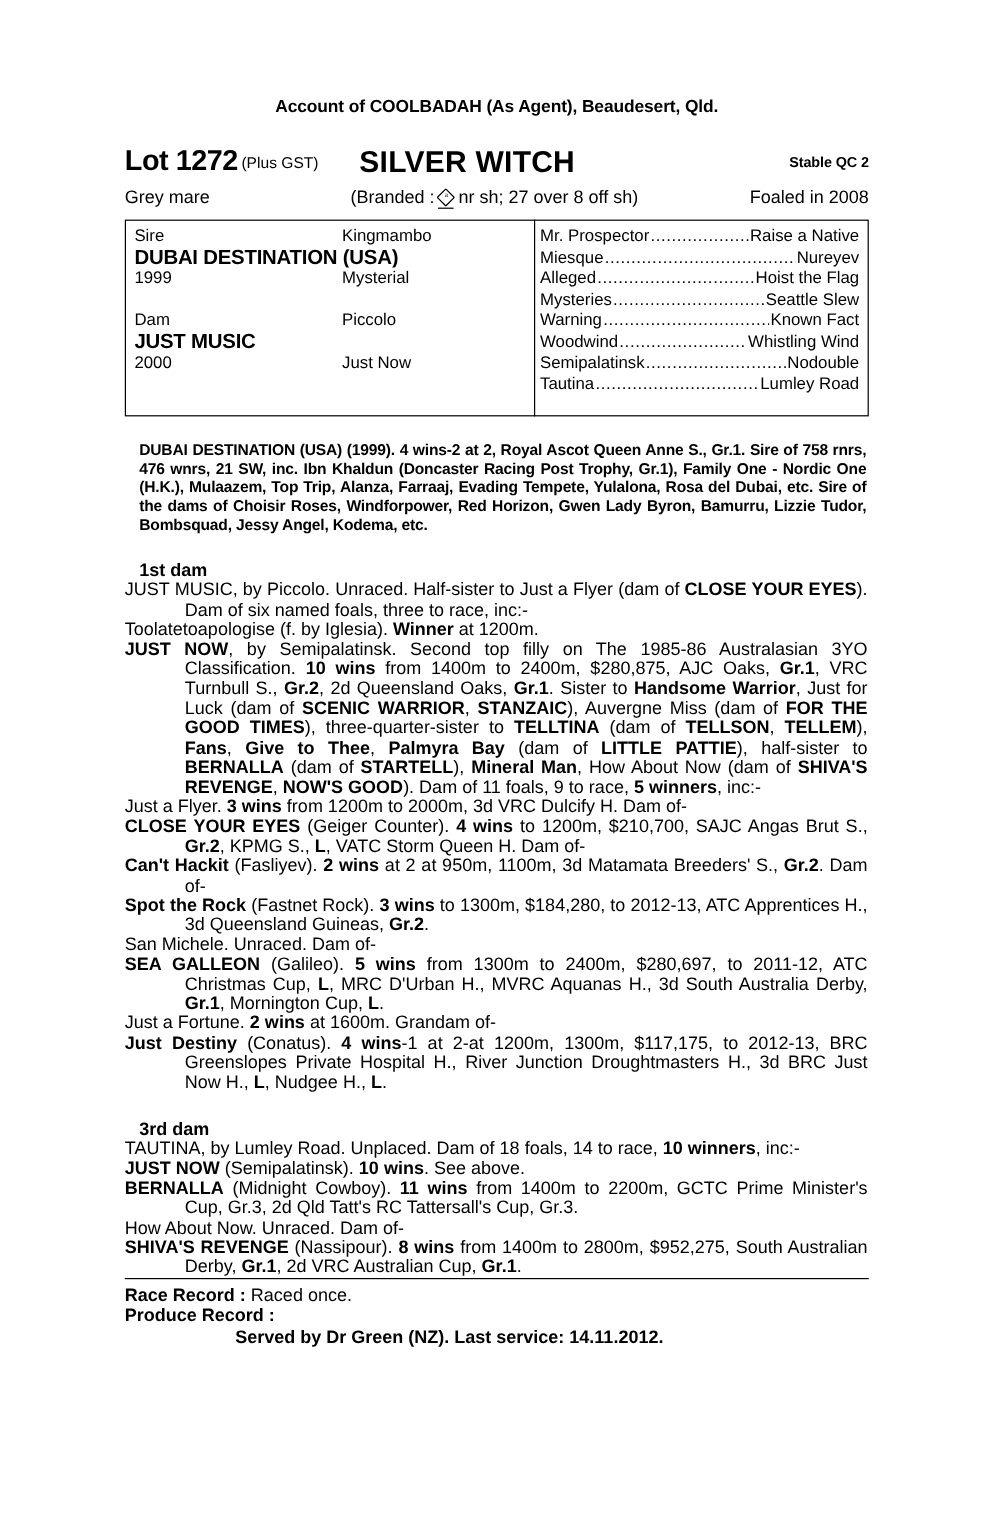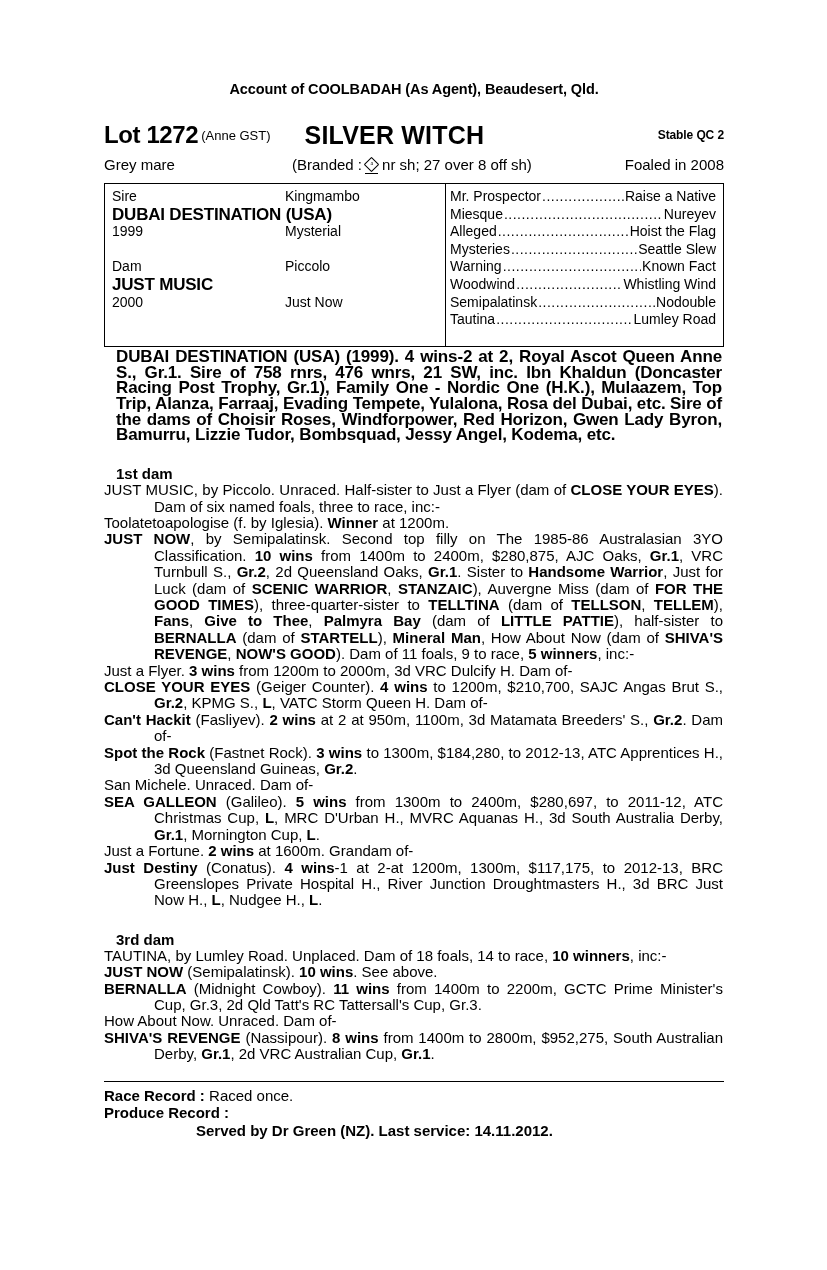--- a/index.html
+++ b/index.html
@@ -143,24 +143,24 @@
     overflow: hidden;
     white-space: nowrap;
     letter-spacing: 0.5px;
     margin: 0 1px;
   }
   .ped-line.gp .rgt { flex: 0 0 auto; }
 
   
   .sire-para {
     font-weight: bold;
-    font-size: 17px;
+    font-size: 13px;
     line-height: 15.7px;
     text-align: justify;
-    margin-top: 2px;
+    margin-top: 20px;
     margin-left: 12px;
     margin-right: 2px;
     letter-spacing: -0.15px;
   }
 
   
   .dam-head {
     font-weight: bold;
     font-size: 15px;
     margin-top: 22px;
@@ -176,21 +176,20 @@
   .lvl0 { margin-left: 12px; text-indent: 0; padding-left: 50px; text-indent: -50px; }
   .lvl1 { margin-left: 40px; padding-left: 50px; text-indent: -50px; }
   .lvl2 { margin-left: 72px; padding-left: 50px; text-indent: -50px; }
   .lvl3 { margin-left: 104px; padding-left: 50px; text-indent: -50px; }
   .lvl4 { margin-left: 136px; padding-left: 50px; text-indent: -50px; }
   .just { text-align: justify; text-align-last: left; }
   b { font-weight: bold; }
 
   
   .footer {
-    margin-top: 18px;
     border-top: 1.8px solid #000;
     padding-top: 5px;
     font-size: 15px;
   }
   .footer .lbl { font-weight: bold; }
   .footer-line { line-height: 17.5px; }
   .served {
     font-weight: bold;
     margin-left: 92px;
     line-height: 18px;
@@ -198,21 +197,21 @@
 </style>
 </head>
 <body>
 
 <div class="page">
 
   <div class="account-line">Account of COOLBADAH (As Agent), Beaudesert, Qld.</div>
 
   <div class="lot-row">
     <span class="lot-no">Lot 1272</span>
-    <span class="plus-gst">(Anne GST)</span>
+    <span class="plus-gst">(Plus GST)</span>
     <span class="horse-name">SILVER WITCH</span>
     <span class="stable">Stable QC 2</span>
   </div>
 
   <div class="desc-row">
     <span class="desc-colour">Grey mare</span>
     <span class="desc-brand">
       <span>(Branded :</span>
       <span class="brand-glyph">
         <span class="dia"></span>

